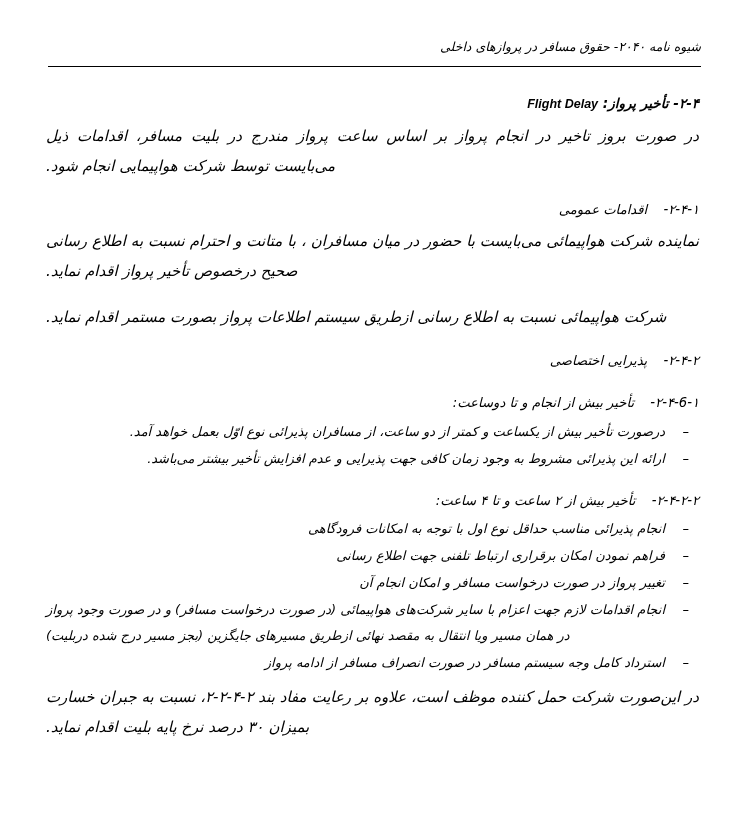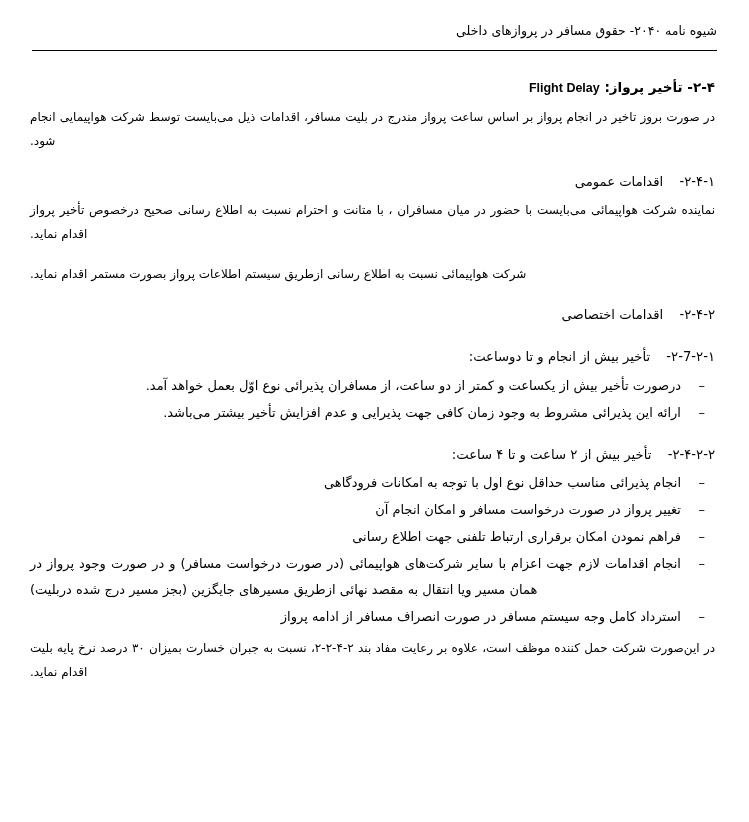--- a/index.html
+++ b/index.html
@@ -14,22 +14,23 @@
     font-family: "DejaVu Sans", "Liberation Sans", sans-serif;
     color: #000000;
     direction: rtl;
     position: relative;
     overflow: hidden;
   }
   .page {
     width: 749px;
     height: 618px;
     box-sizing: border-box;
-    padding: 0;
+    padding: 16px;
     position: relative;
+    font-style: italic;
   }
 
   
   .header-zone {
     padding-top: 22px;
   }
   .header-text {
     text-align: right;
     padding-right: 32px;
     font-size: 12.5px;
@@ -59,21 +60,21 @@
   }
   .h-main .lat {
     font-family: "Liberation Sans", sans-serif;
     font-weight: bold;
     font-size: 12.5px;
   }
 
   .para {
     text-align: justify;
     text-align-last: left;
-    font-size: 12px;
+    font-size: 15px;
     line-height: 2.0;
     margin: 0 0 8px 0;
     direction: rtl;
   }
 
   .h-sub {
     text-align: right;
     font-size: 13.2px;
     line-height: 2.0;
     margin: 10px 0 2px 0;
@@ -137,42 +138,42 @@
     </div>
 
     <p class="para">نماینده شرکت هواپیمائی می‌بایست با حضور در میان مسافران ، با متانت و احترام نسبت به اطلاع رسانی صحیح درخصوص تأخیر پرواز اقدام نماید.</p>
 
     <div class="gap-sm"></div>
 
     <p class="para">شرکت هواپیمائی نسبت به اطلاع رسانی ازطریق سیستم اطلاعات پرواز بصورت مستمر اقدام نماید.</p>
 
     <div class="h-sub spaced">
       <span class="num">۲-۴-۲-</span>
-      <span>اقدامات اختصاصی</span>
+      <span>پذیرایی اختصاصی</span>
     </div>
 
     <div class="h-sub spaced">
-      <span class="num">۲-7-۲-۱-</span>
+      <span class="num">۲-۴-6-۱-</span>
       <span>تأخیر بیش از انجام و تا دوساعت:</span>
     </div>
 
     <ul class="dashlist">
       <li class="one-line">درصورت تأخیر بیش از یکساعت و کمتر از دو ساعت، از مسافران پذیرائی نوع اوّل بعمل خواهد آمد.</li>
       <li class="one-line">ارائه این پذیرائی مشروط به وجود زمان کافی جهت پذیرایی و عدم افزایش تأخیر بیشتر می‌باشد.</li>
     </ul>
 
     <div class="h-sub spaced">
       <span class="num">۲-۴-۲-۲-</span>
       <span>تأخیر بیش از ۲ ساعت و تا ۴ ساعت:</span>
     </div>
 
     <ul class="dashlist">
       <li class="one-line">انجام پذیرائی مناسب حداقل نوع اول با توجه به امکانات فرودگاهی</li>
+      <li class="one-line">فراهم نمودن امکان برقراری ارتباط تلفنی جهت اطلاع رسانی</li>
       <li class="one-line">تغییر پرواز در صورت درخواست مسافر و امکان انجام آن</li>
-      <li class="one-line">فراهم نمودن امکان برقراری ارتباط تلفنی جهت اطلاع رسانی</li>
       <li>انجام اقدامات لازم جهت اعزام با سایر شرکت‌های هواپیمائی (در صورت درخواست مسافر) و در صورت وجود پرواز در همان مسیر ویا انتقال به مقصد نهائی ازطریق مسیرهای جایگزین (بجز مسیر درج شده دربلیت)</li>
       <li class="one-line">استرداد کامل وجه سیستم مسافر در صورت انصراف مسافر از ادامه پرواز</li>
     </ul>
 
 
     <p class="para">در این‌صورت شرکت حمل کننده موظف است، علاوه بر رعایت مفاد بند ۲-۴-۲-۲، نسبت به جبران خسارت بمیزان ۳۰ درصد نرخ پایه بلیت اقدام نماید.</p>
 
   </div>
 </div>
 

